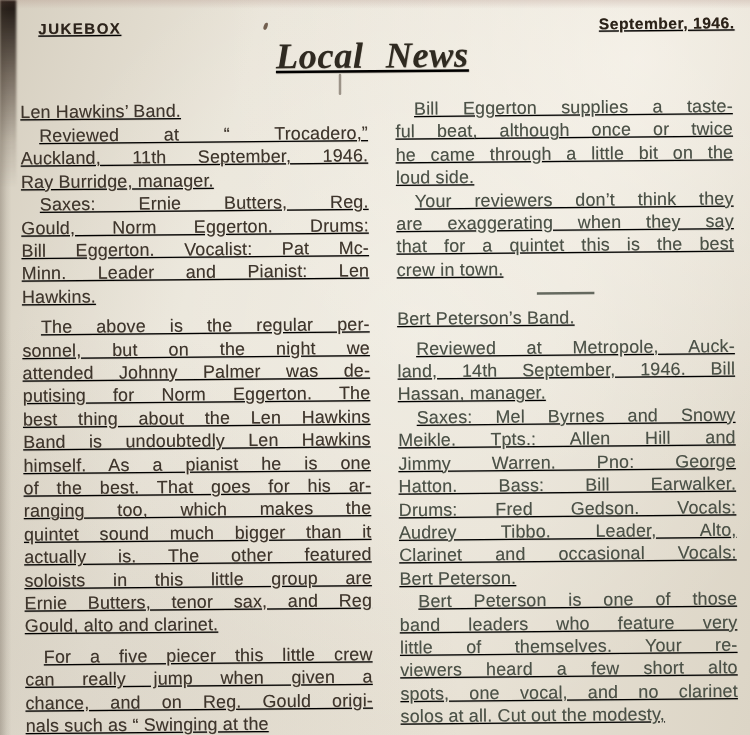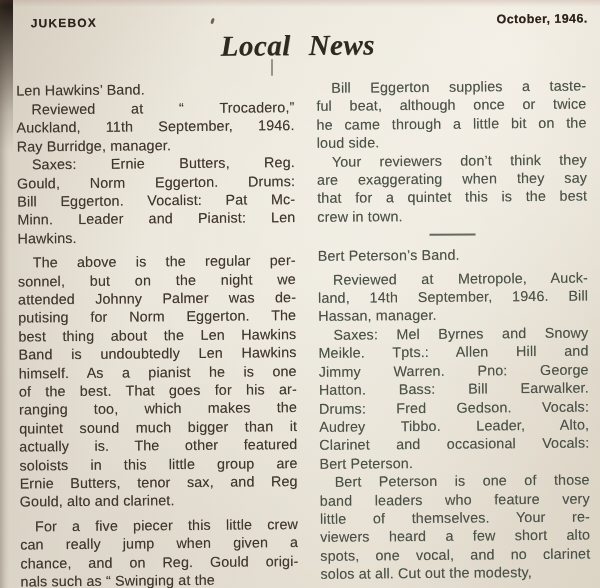--- a/index.html
+++ b/index.html
@@ -6,20 +6,21 @@
   .page{
     position:relative;
     width:600px;height:588px;
     overflow:hidden;
     font-family:"Liberation Sans","DejaVu Sans",sans-serif;
     background:
       radial-gradient(circle at 85% 8%, rgba(255,252,246,0.55), transparent 45%),
       radial-gradient(circle at 10% 96%, rgba(110,95,75,0.10), transparent 40%),
       radial-gradient(circle at 55% 45%, rgba(255,255,250,0.35), transparent 70%),
       linear-gradient(105deg,#d6cfc0,#e9e4d8 28%,#e7e1d4 68%,#dcd5c6);
+    text-decoration: underline;
   }
   .edge-left-dark{
     position:absolute;left:0;top:0;width:13px;height:150px;
     background:linear-gradient(to bottom, rgba(16,9,5,0.95), rgba(40,26,17,0.55) 40%, rgba(70,55,42,0.18) 75%, transparent);
     filter:blur(0.7px);
   }
   .edge-left-soft{
     position:absolute;left:0;top:0;width:9px;height:100%;
     background:linear-gradient(to right, rgba(70,58,45,0.28), rgba(70,58,45,0.08) 60%, transparent);
   }
@@ -97,21 +98,21 @@
 <div class="page">
   <div class="edge-left-dark"></div>
   <div class="edge-left-soft"></div>
   <div class="top-shade"></div>
   <div class="speck1"></div>
   <div class="speck2"></div>
 
   <div class="content">
     <div class="masthead">
       <span class="pub-name">JUKEBOX</span>
-      <span class="issue-date">October, 1946.</span>
+      <span class="issue-date">September, 1946.</span>
     </div>
     <h1 class="section-title">Local News</h1>
     <div class="columns">
       <div class="col col-left" id="col-left">
           <div class="blk heading">Len Hawkins’ Band.</div>
           <div class="blk paragraph">
             <div class="line first">Reviewed at “ Trocadero,”</div>
             <div class="line">Auckland, 11th September, 1946.</div>
             <div class="line last">Ray Burridge, manager.</div>
           </div>

